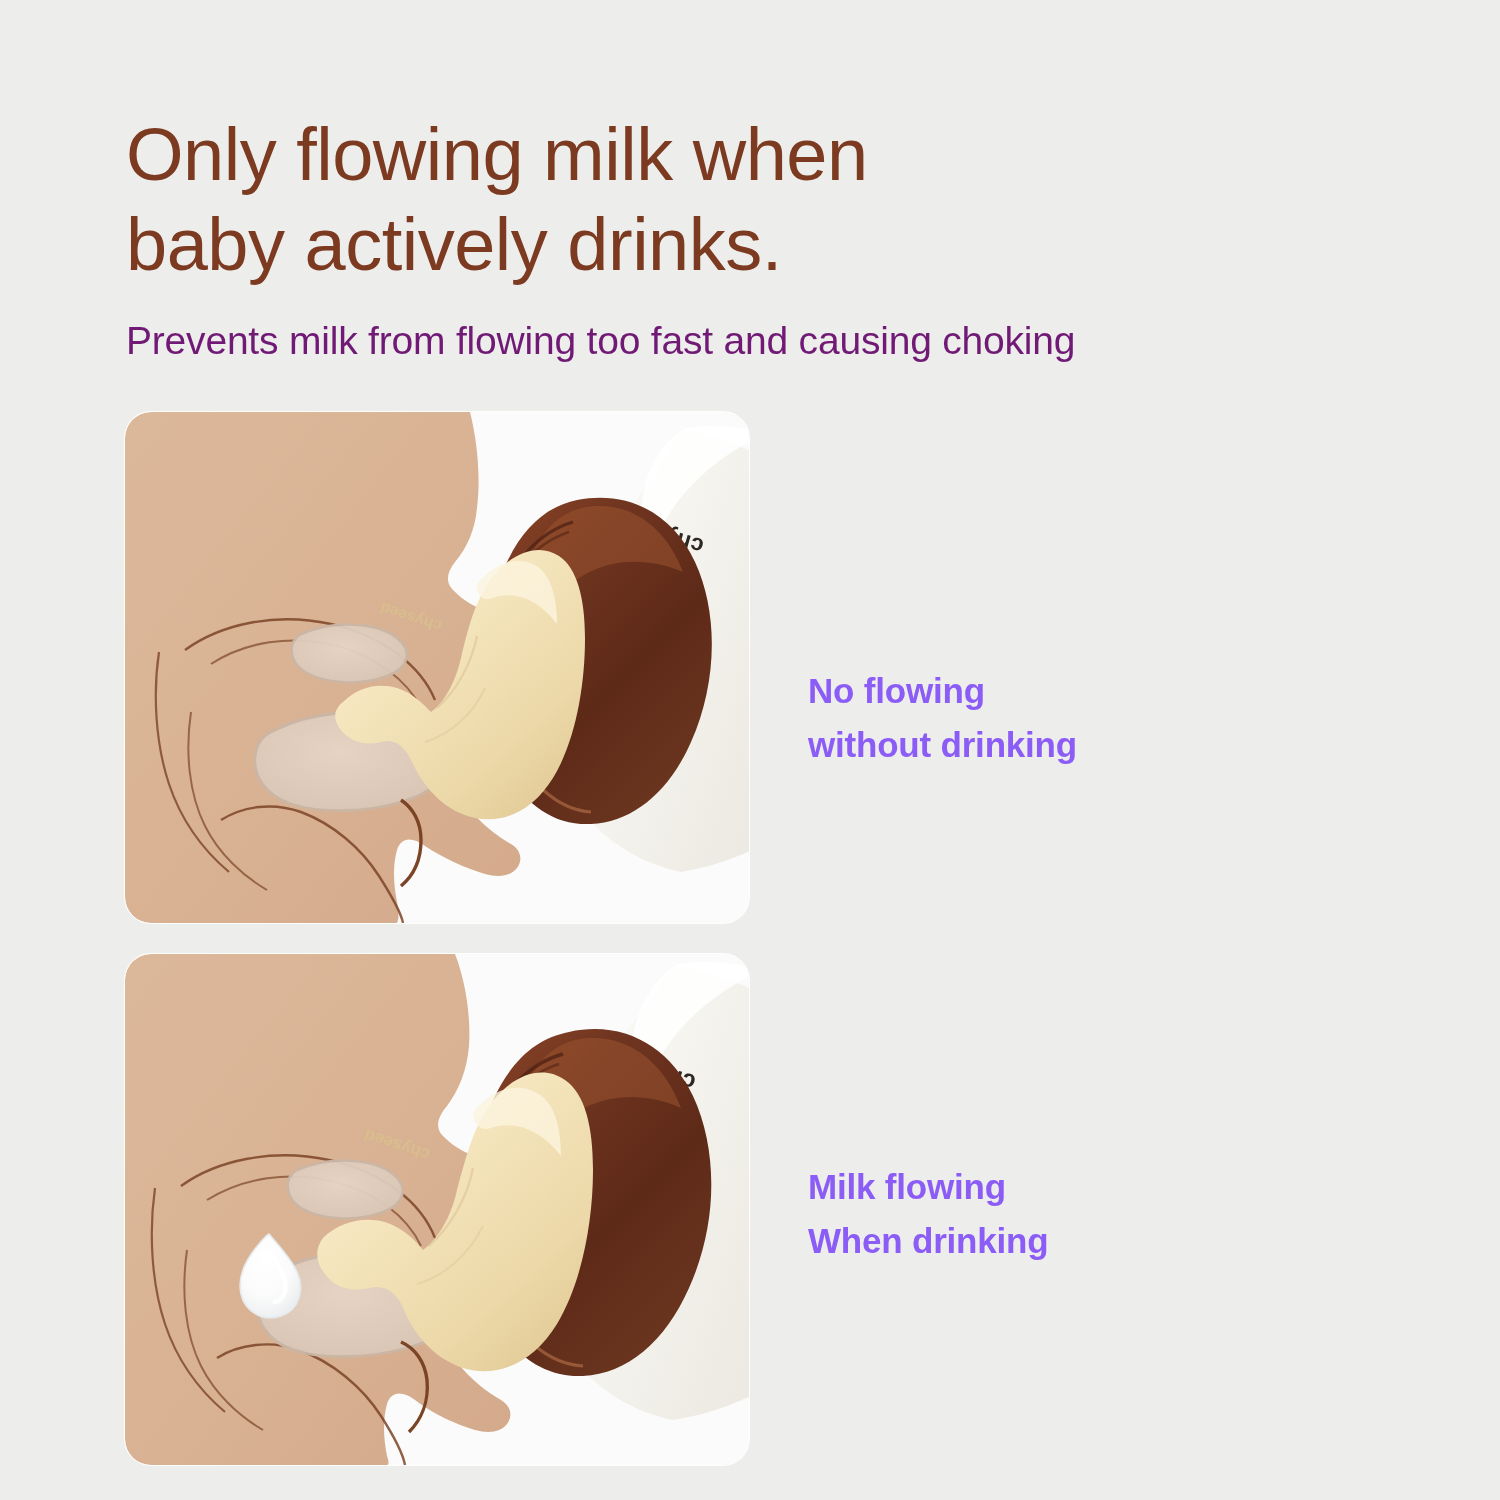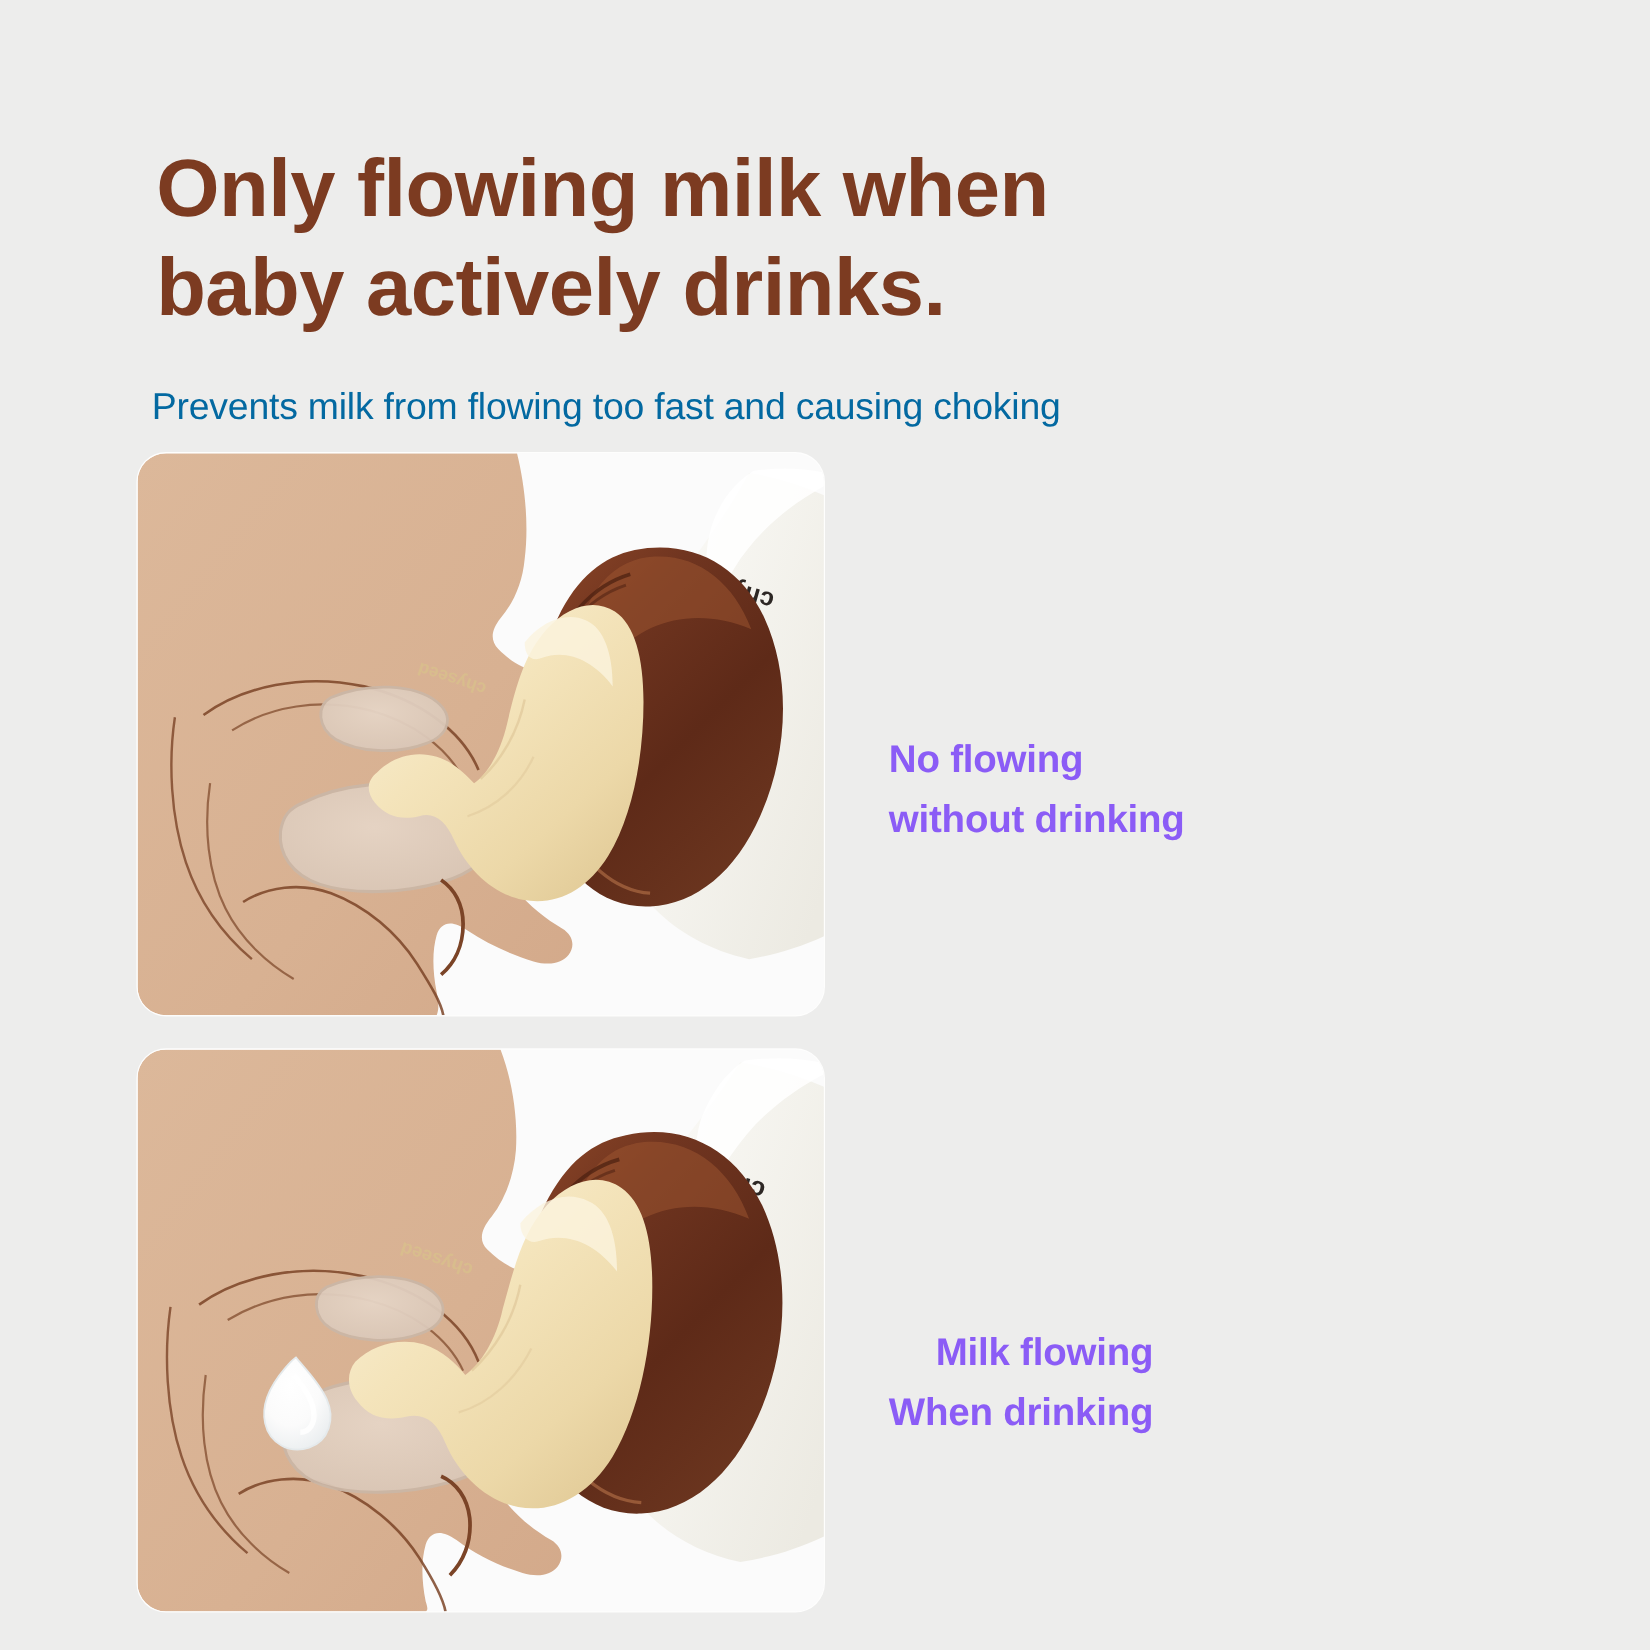--- a/index.html
+++ b/index.html
@@ -17,33 +17,33 @@
 
   
   #header {
     position: absolute;
     left: 126px;
     top: 110px;
     width: 1280px;
   }
   #headline {
     font-size: 74px;
-    font-weight: bold;
+    font-weight: normal;
     line-height: 1.22;
     color: #7c3b21;
     letter-spacing: -0.5px;
     white-space: pre-line;
-    margin: 16px;
+    margin: 0;
   }
   #subhead {
-    margin: 12px;
+    margin: 0;
     padding-top: 26px;
-    font-size: 34px;
+    font-size: 39px;
     font-weight: 400;
-    color: #0369a1;
+    color: #701a75;
     letter-spacing: -0.2px;
     line-height: 1.25;
   }
 
   
   .panel {
     position: absolute;
     left: 125px;
     width: 624px;
     height: 511px;
@@ -65,21 +65,21 @@
     position: absolute;
     left: 808px;
     font-size: 35px;
     font-weight: 600;
     color: #8b5cf6;
     line-height: 1.55;
     white-space: pre-line;
     letter-spacing: -0.2px;
   }
   #caption-1 { top: 664px; }
-  #caption-2 { top: 1203px; text-align: right; }
+  #caption-2 { top: 1160px; }
 </style>
 </head>
 <body>
 
 <div id="header">
   <h1 id="headline">Only flowing milk when
 baby actively drinks.</h1>
   <p id="subhead">Prevents milk from flowing too fast and causing choking</p>
 </div>
 

